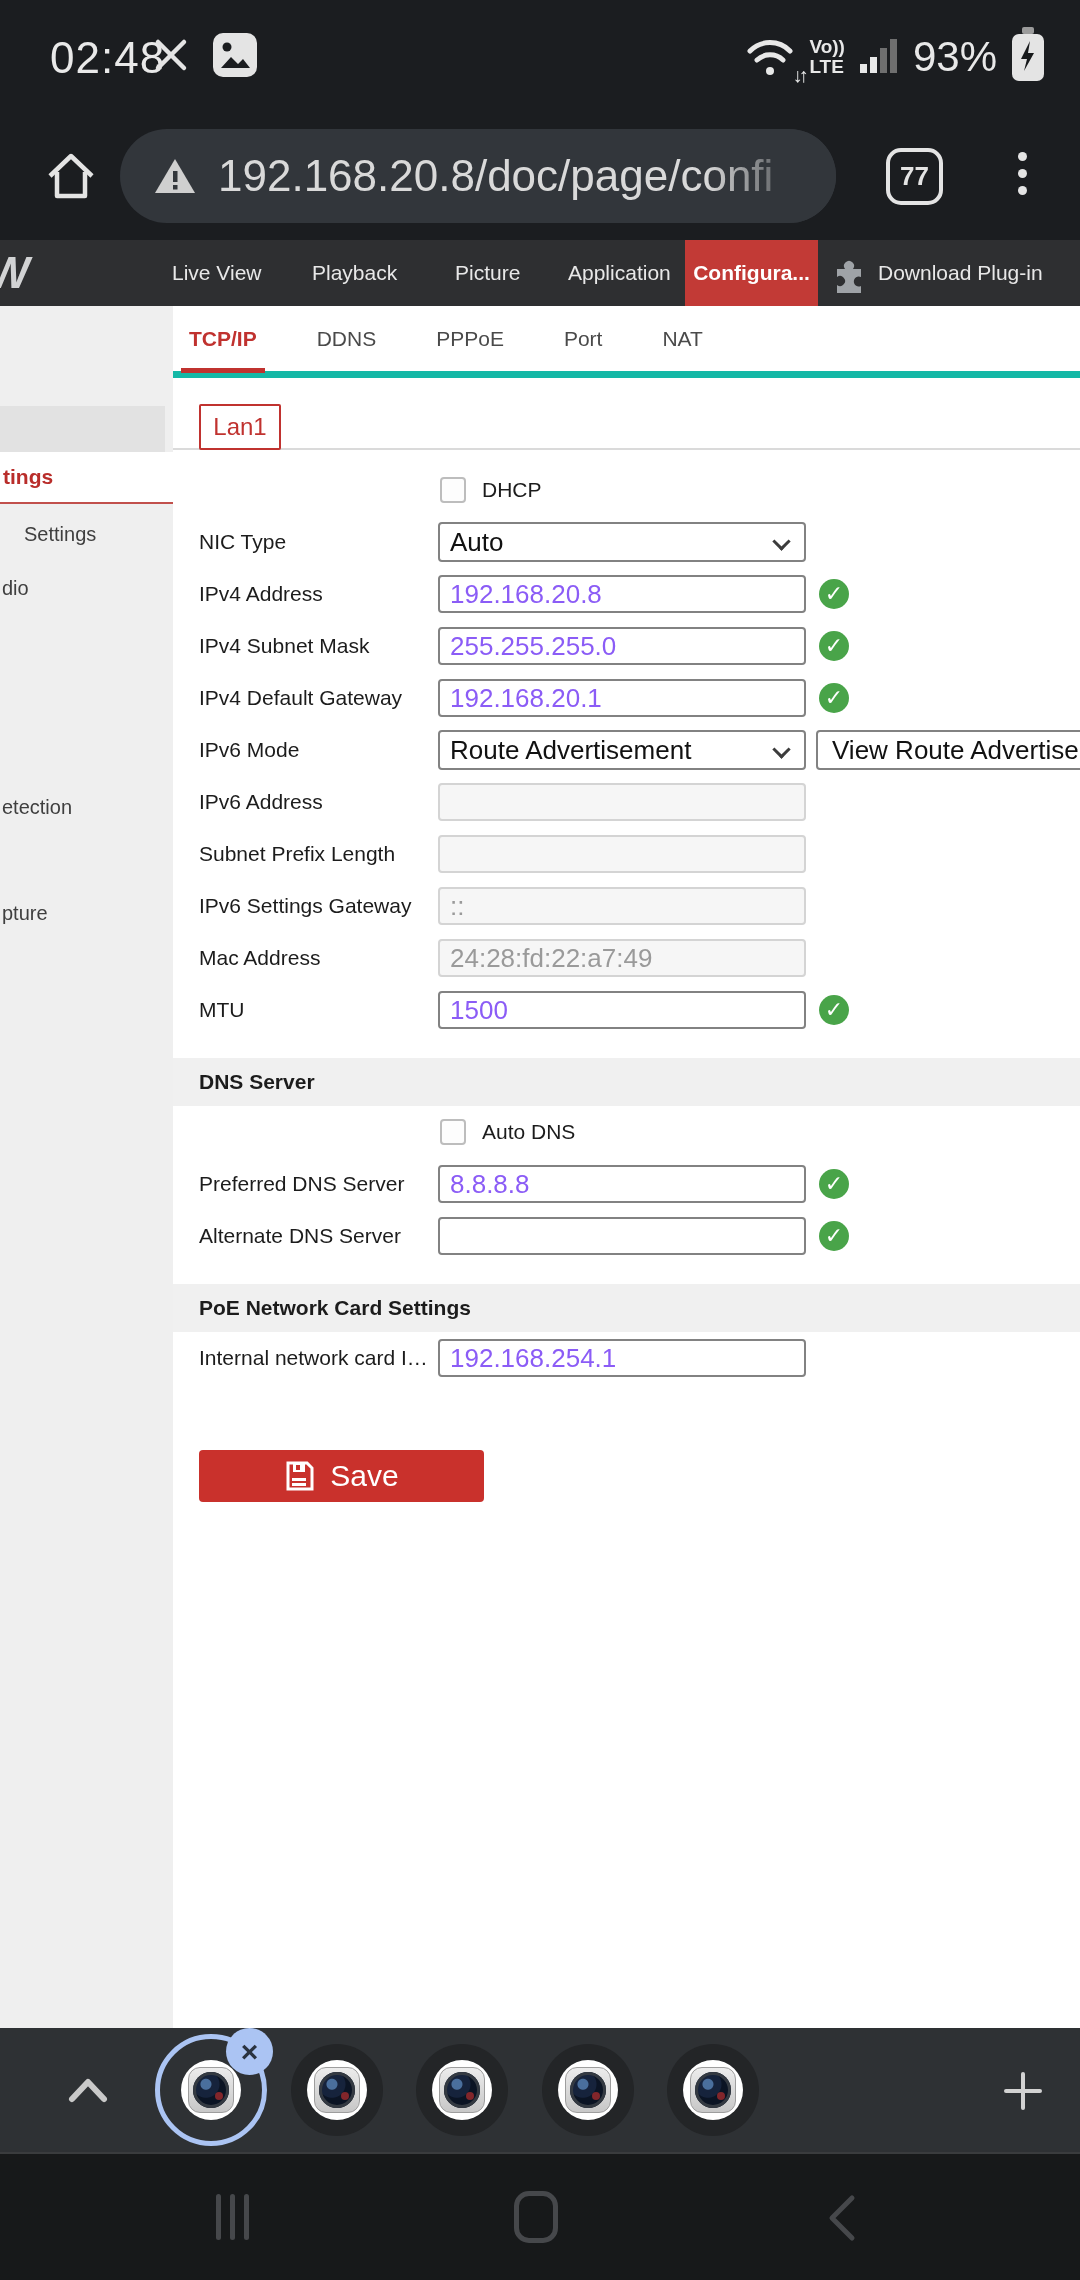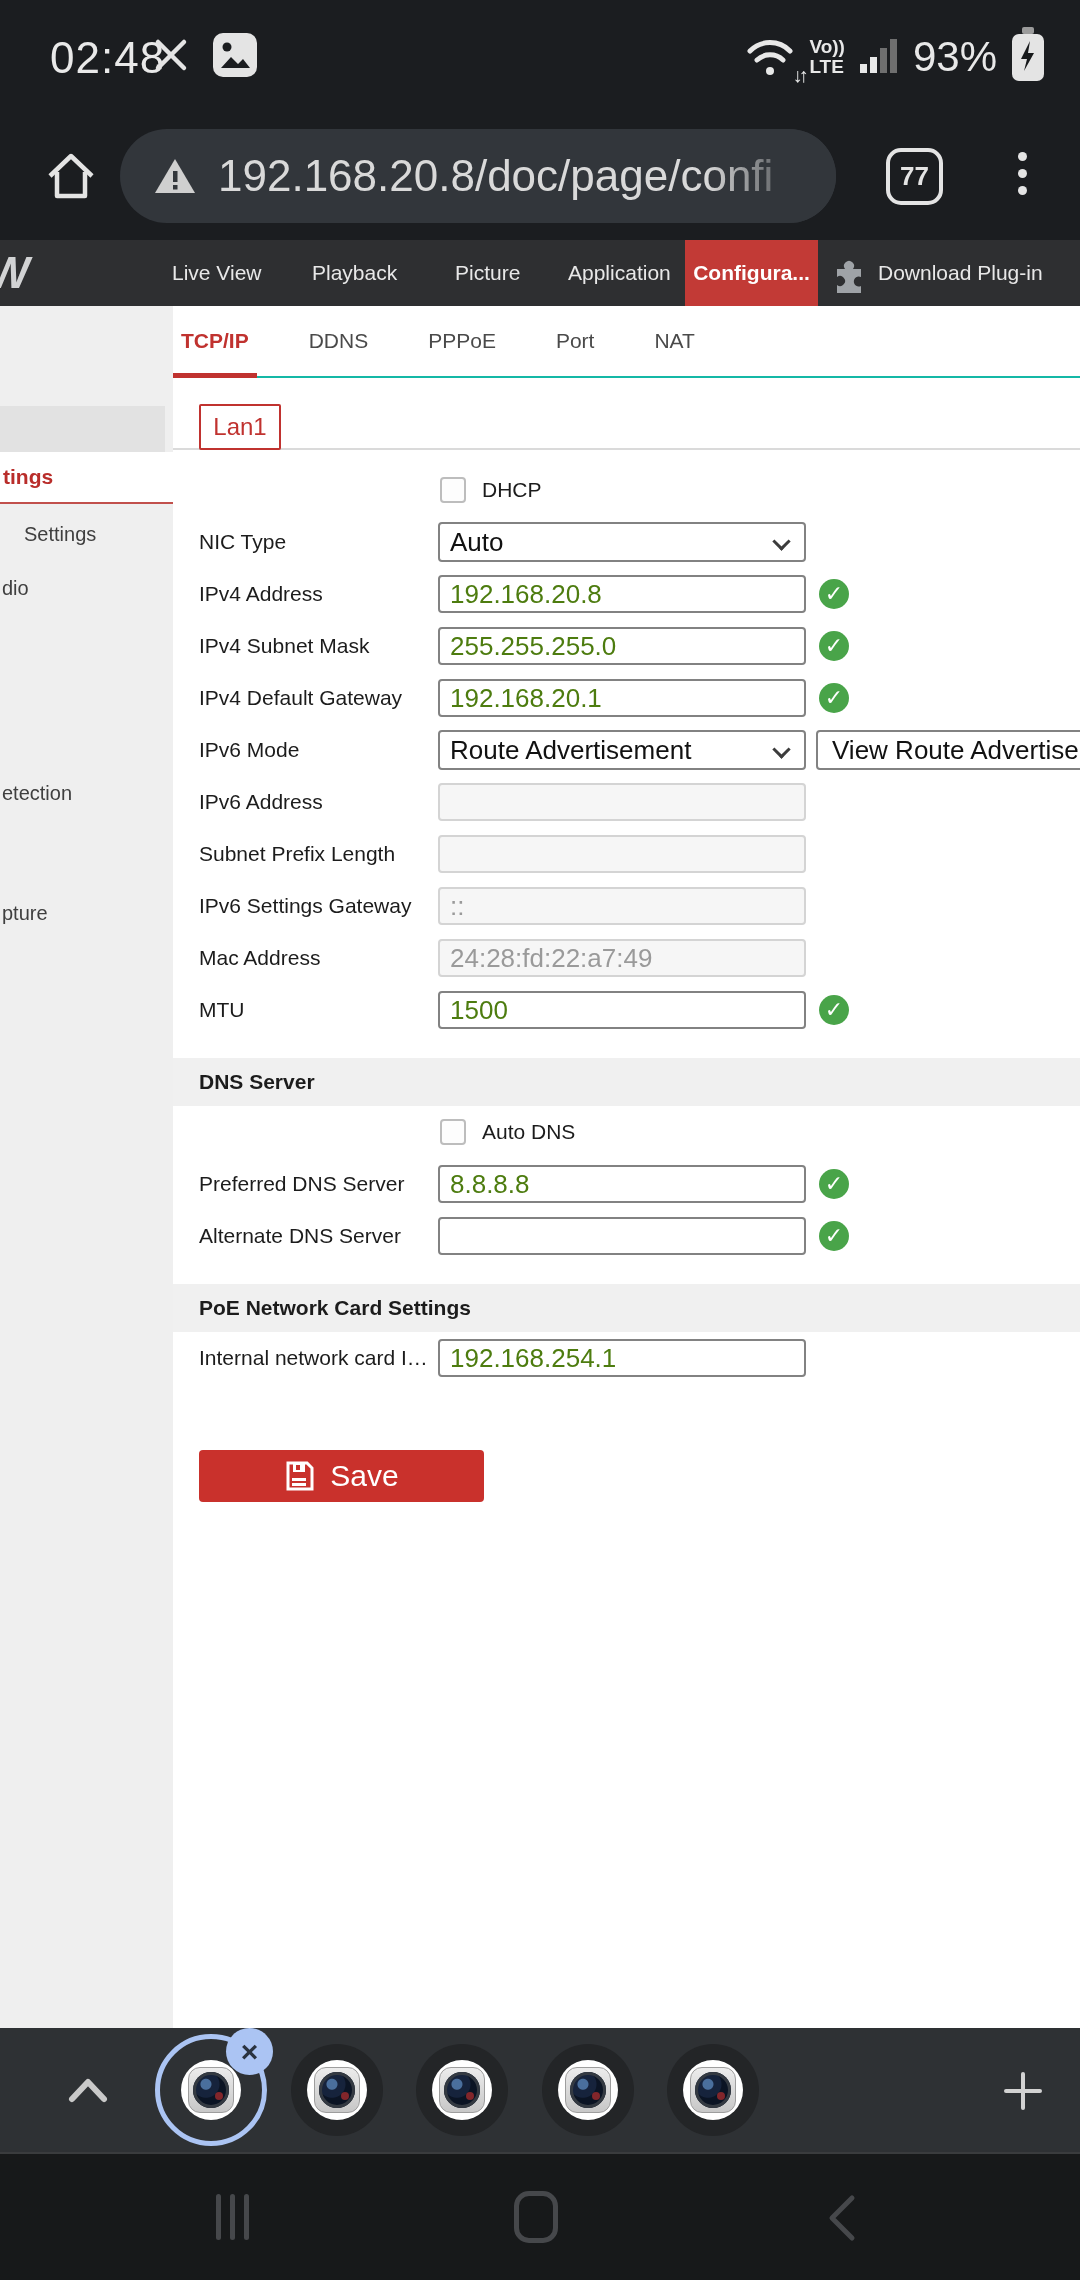--- a/index.html
+++ b/index.html
@@ -36,35 +36,35 @@
   .nav-config { position:absolute; left:685px; top:0; width:133px; height:66px; background:#c23a36; color:#fff; font-weight:bold; font-size:21px; display:flex; align-items:center; justify-content:center; white-space:nowrap; }
   .puzzle-ic { position:absolute; left:830px; top:15px; }
   .nav-dl { left:878px; }
 
   
   .page { position:absolute; top:306px; left:0; width:1080px; height:1722px; background:#fff; overflow:hidden; }
   .sidebar { position:absolute; left:0; top:0; width:173px; height:1722px; background:#efefef; }
   .sb-block { position:absolute; left:0; top:100px; width:165px; height:46px; background:#e2e2e2; }
   .sb-item { position:absolute; font-size:20px; color:#3f3f3f; white-space:nowrap; }
   .sb-item.active { left:0; top:146px; width:173px; height:52px; background:#fff; border-bottom:2px solid #c1504c; color:#b92d2a; font-weight:bold; font-size:21px; line-height:50px; padding-left:3px; }
-  .sb-i1 { left:24px; top:217px; } .sb-i2 { left:2px; top:271px; } .sb-i3 { left:2px; top:476px; } .sb-i4 { left:2px; top:596px; }
+  .sb-i1 { left:24px; top:217px; } .sb-i2 { left:2px; top:271px; } .sb-i3 { left:2px; top:490px; } .sb-i4 { left:2px; top:596px; }
 
   .content { position:absolute; left:173px; top:0; width:907px; height:1722px; }
-  .tabs { position:absolute; top:0; left:0; right:0; height:72px; border-bottom:2px solid #14b8a6; display:flex; align-items:flex-start; padding-left:0; gap:44px; }
+  .tabs { position:absolute; top:0; left:0; right:0; height:72px; border-bottom:7px solid #14b8a6; display:flex; align-items:flex-start; padding-left:8px; gap:44px; }
   .tab { position:relative; height:100%; display:flex; align-items:center; padding:0 8px; font-size:21px; color:#4a4a4a; }
   .tab.active { color:#c0322f; font-weight:bold; }
   .tab.active::after { content:''; position:absolute; left:0; right:0; bottom:-2px; height:5px; background:#c0322f; }
   .lan-row { position:absolute; top:98px; left:0; right:0; height:46px; border-bottom:2px solid #dadada; }
   .lan-chip { position:absolute; left:26px; top:0; width:82px; height:46px; background:#fff; border:2px solid #c0322f; border-radius:2px; color:#c0322f; font-size:24px; display:flex; align-items:center; justify-content:center; }
 
   
   .form { position:absolute; top:158px; left:0; right:0; }
   .frow { display:flex; align-items:center; height:52px; }
   .frow .lbl { width:265px; padding-left:26px; font-size:21px; color:#1c1c1c; white-space:nowrap; overflow:hidden; text-overflow:ellipsis; flex:0 0 auto; }
-  .tbox { width:368px; height:38px; border:2px solid #828282; border-radius:4px; background:#fff; display:flex; align-items:center; padding:0 10px; font-size:26px; color:#4d7c0f; white-space:nowrap; overflow:hidden; flex:0 0 auto; }
+  .tbox { width:368px; height:38px; border:2px solid #828282; border-radius:4px; background:#fff; display:flex; align-items:center; padding:0 10px; font-size:26px; color:#8b5cf6; white-space:nowrap; overflow:hidden; flex:0 0 auto; }
   .tbox.disabled { border-color:#d4d4d4; background:#f6f6f6; color:#9a9a9a; }
   .sel { position:relative; width:368px; height:40px; border:2px solid #828282; border-radius:4px; background:#fff; display:flex; align-items:center; padding:0 40px 0 10px; font-size:26px; color:#111; white-space:nowrap; overflow:hidden; flex:0 0 auto; }
   .sel .chev { position:absolute; right:16px; top:11px; width:13px; height:13px; border-right:3px solid #3c3c3c; border-bottom:3px solid #3c3c3c; transform:rotate(45deg); }
   .vcheck { width:30px; height:30px; margin-left:13px; border-radius:50%; background:#49a449; color:#fff; font-size:22px; font-weight:bold; display:flex; align-items:center; justify-content:center; flex:0 0 auto; }
   .ghost-btn { height:40px; margin-left:10px; border:2px solid #828282; border-radius:4px; background:#fff; font-size:26px; color:#111; display:flex; align-items:center; padding:0 14px; white-space:nowrap; overflow:hidden; width:276px; flex:0 0 auto; }
   .cbx { width:26px; height:26px; border:2px solid #bdbdbd; border-radius:4px; background:#fdfdfd; margin-left:2px; flex:0 0 auto; }
   .cbx-lab { margin-left:16px; font-size:21px; color:#1c1c1c; }
   .band { height:48px; margin-top:22px; background:#f0f0f0; display:flex; align-items:center; padding-left:26px; font-size:21px; font-weight:bold; color:#1c1c1c; }
   .save-btn { margin:66px 0 0 26px; width:285px; height:52px; background:#c9312c; border:none; border-radius:4px; color:#fff; font-size:30px; font-family:inherit; display:flex; align-items:center; justify-content:center; gap:16px; cursor:pointer; }
 

